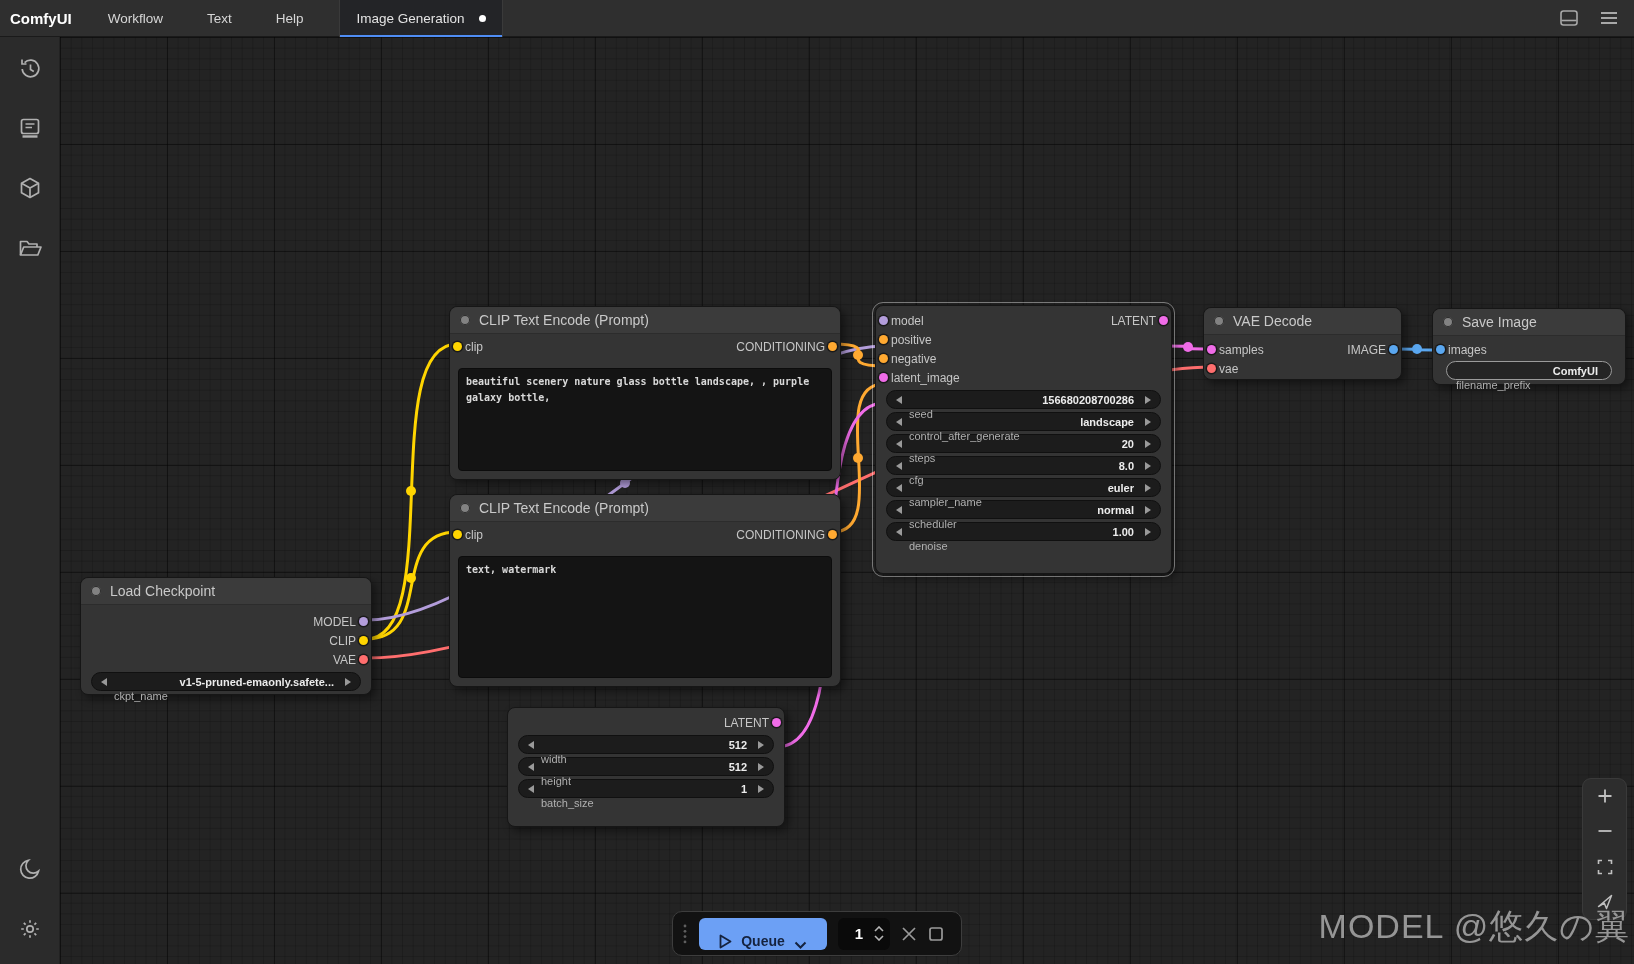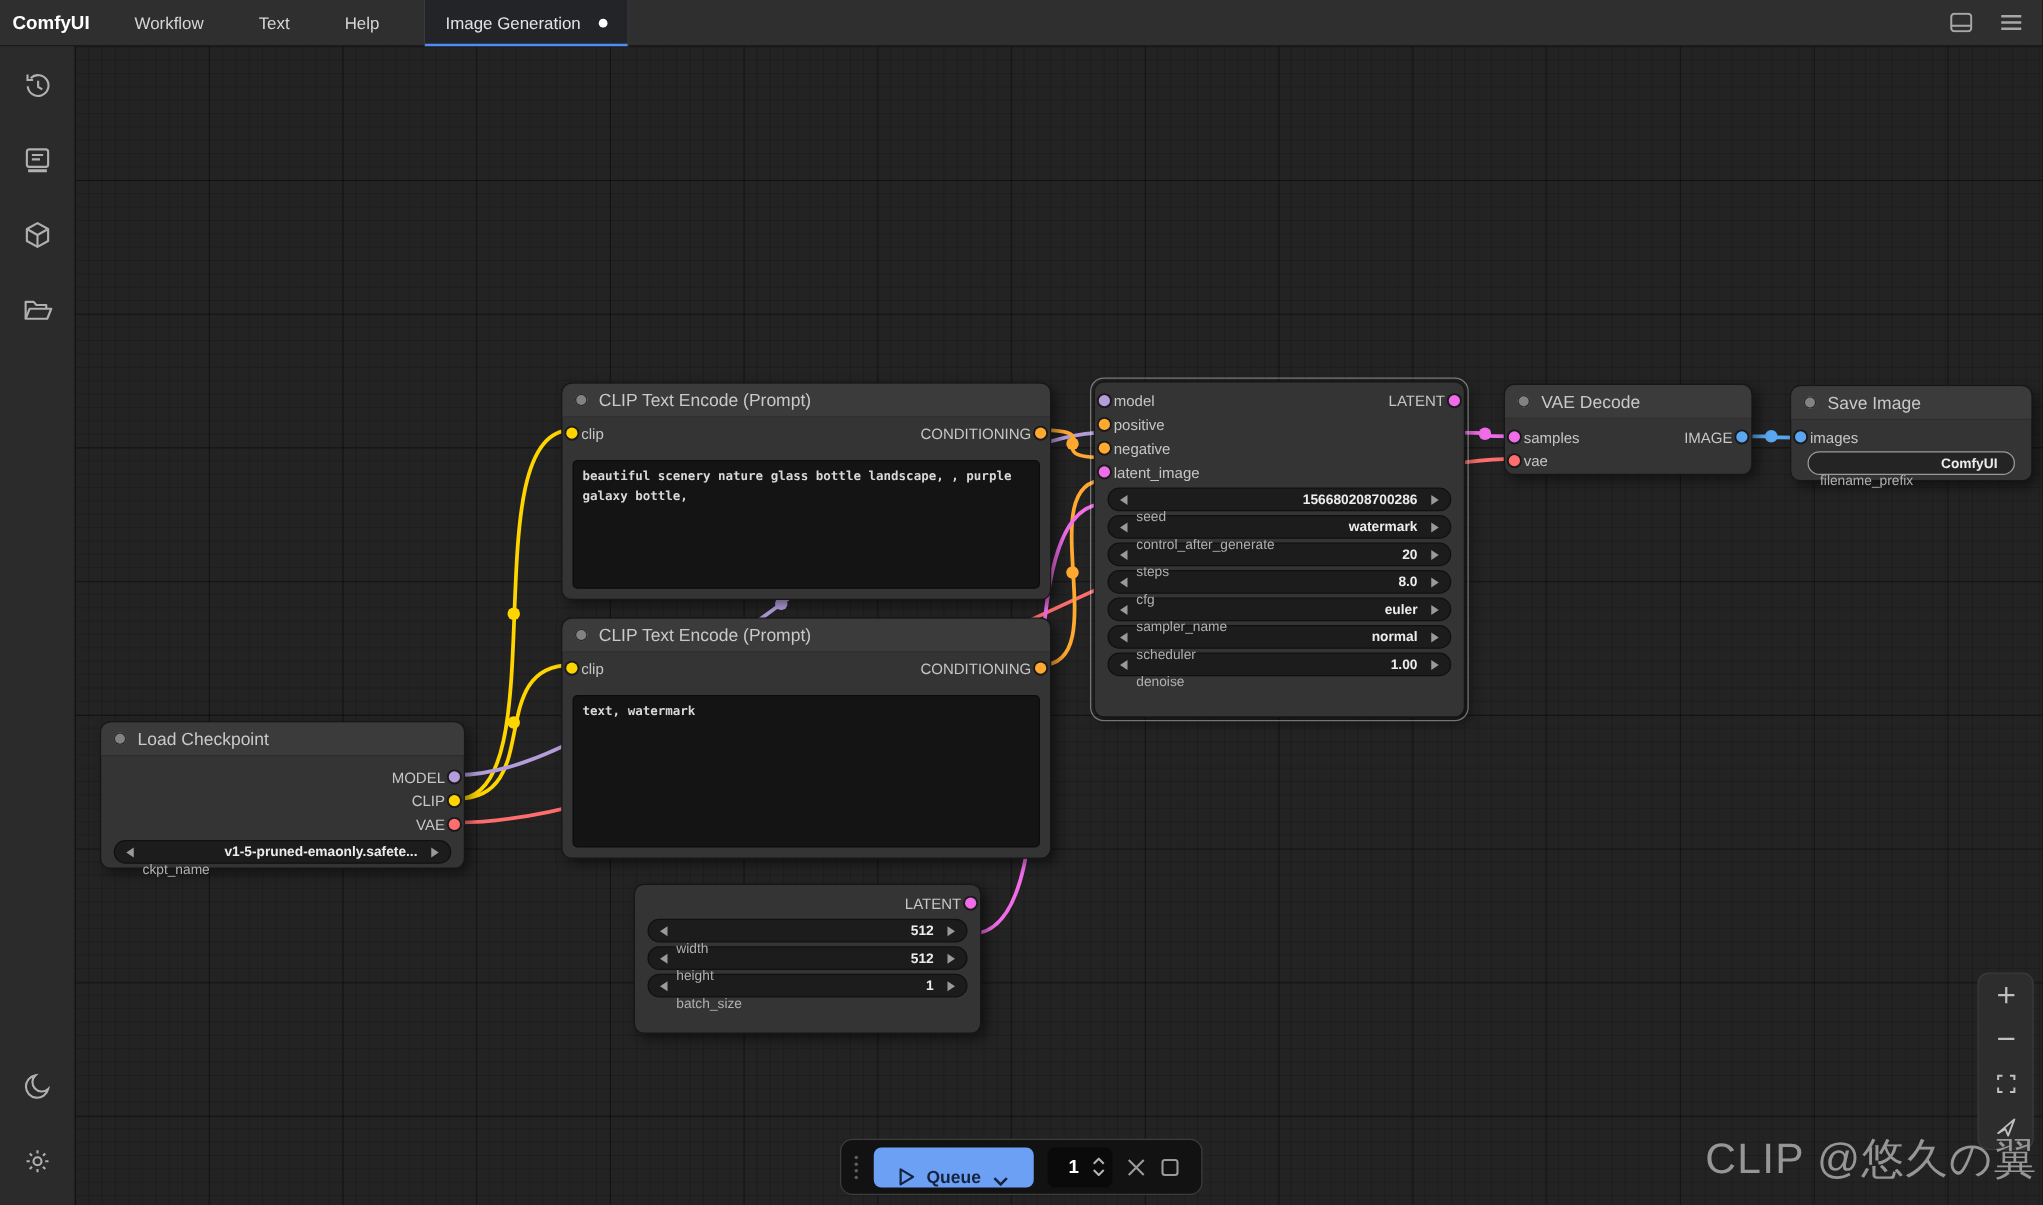--- a/index.html
+++ b/index.html
@@ -272,21 +272,21 @@
     </div>
     <div class="widget">
       <span class="warr l"></span>
       <span class="wlabel">seed</span>
       <span class="wvalue">156680208700286</span>
       <span class="warr r"></span>
     </div>
     <div class="widget">
       <span class="warr l"></span>
       <span class="wlabel">control_after_generate</span>
-      <span class="wvalue">watermark</span>
+      <span class="wvalue">landscape</span>
       <span class="warr r"></span>
     </div>
     <div class="widget">
       <span class="warr l"></span>
       <span class="wlabel">steps</span>
       <span class="wvalue">20</span>
       <span class="warr r"></span>
     </div>
     <div class="widget">
       <span class="warr l"></span>
@@ -394,13 +394,13 @@
     <path d="M1.5 8h13"></path>
   </svg>
   <svg class="zt-icon" viewBox="0 0 16 16" fill="none" stroke="#c0c0c0" stroke-width="1.6">
     <path d="M1.5 5V1.5H5M11 1.5h3.5V5M14.5 11v3.5H11M5 14.5H1.5V11"></path>
   </svg>
   <svg class="zt-icon" viewBox="0 0 16 16" fill="none" stroke="#c0c0c0" stroke-width="1.5" stroke-linejoin="round">
     <path d="M1.5 12.5L14.5 1.5l-5 13-2.2-5.3z"></path>
   </svg>
 </div>
 
-<div class="watermark">CLIP @悠久の翼</div>
+<div class="watermark">MODEL @悠久の翼</div>
 
 </body></html>

